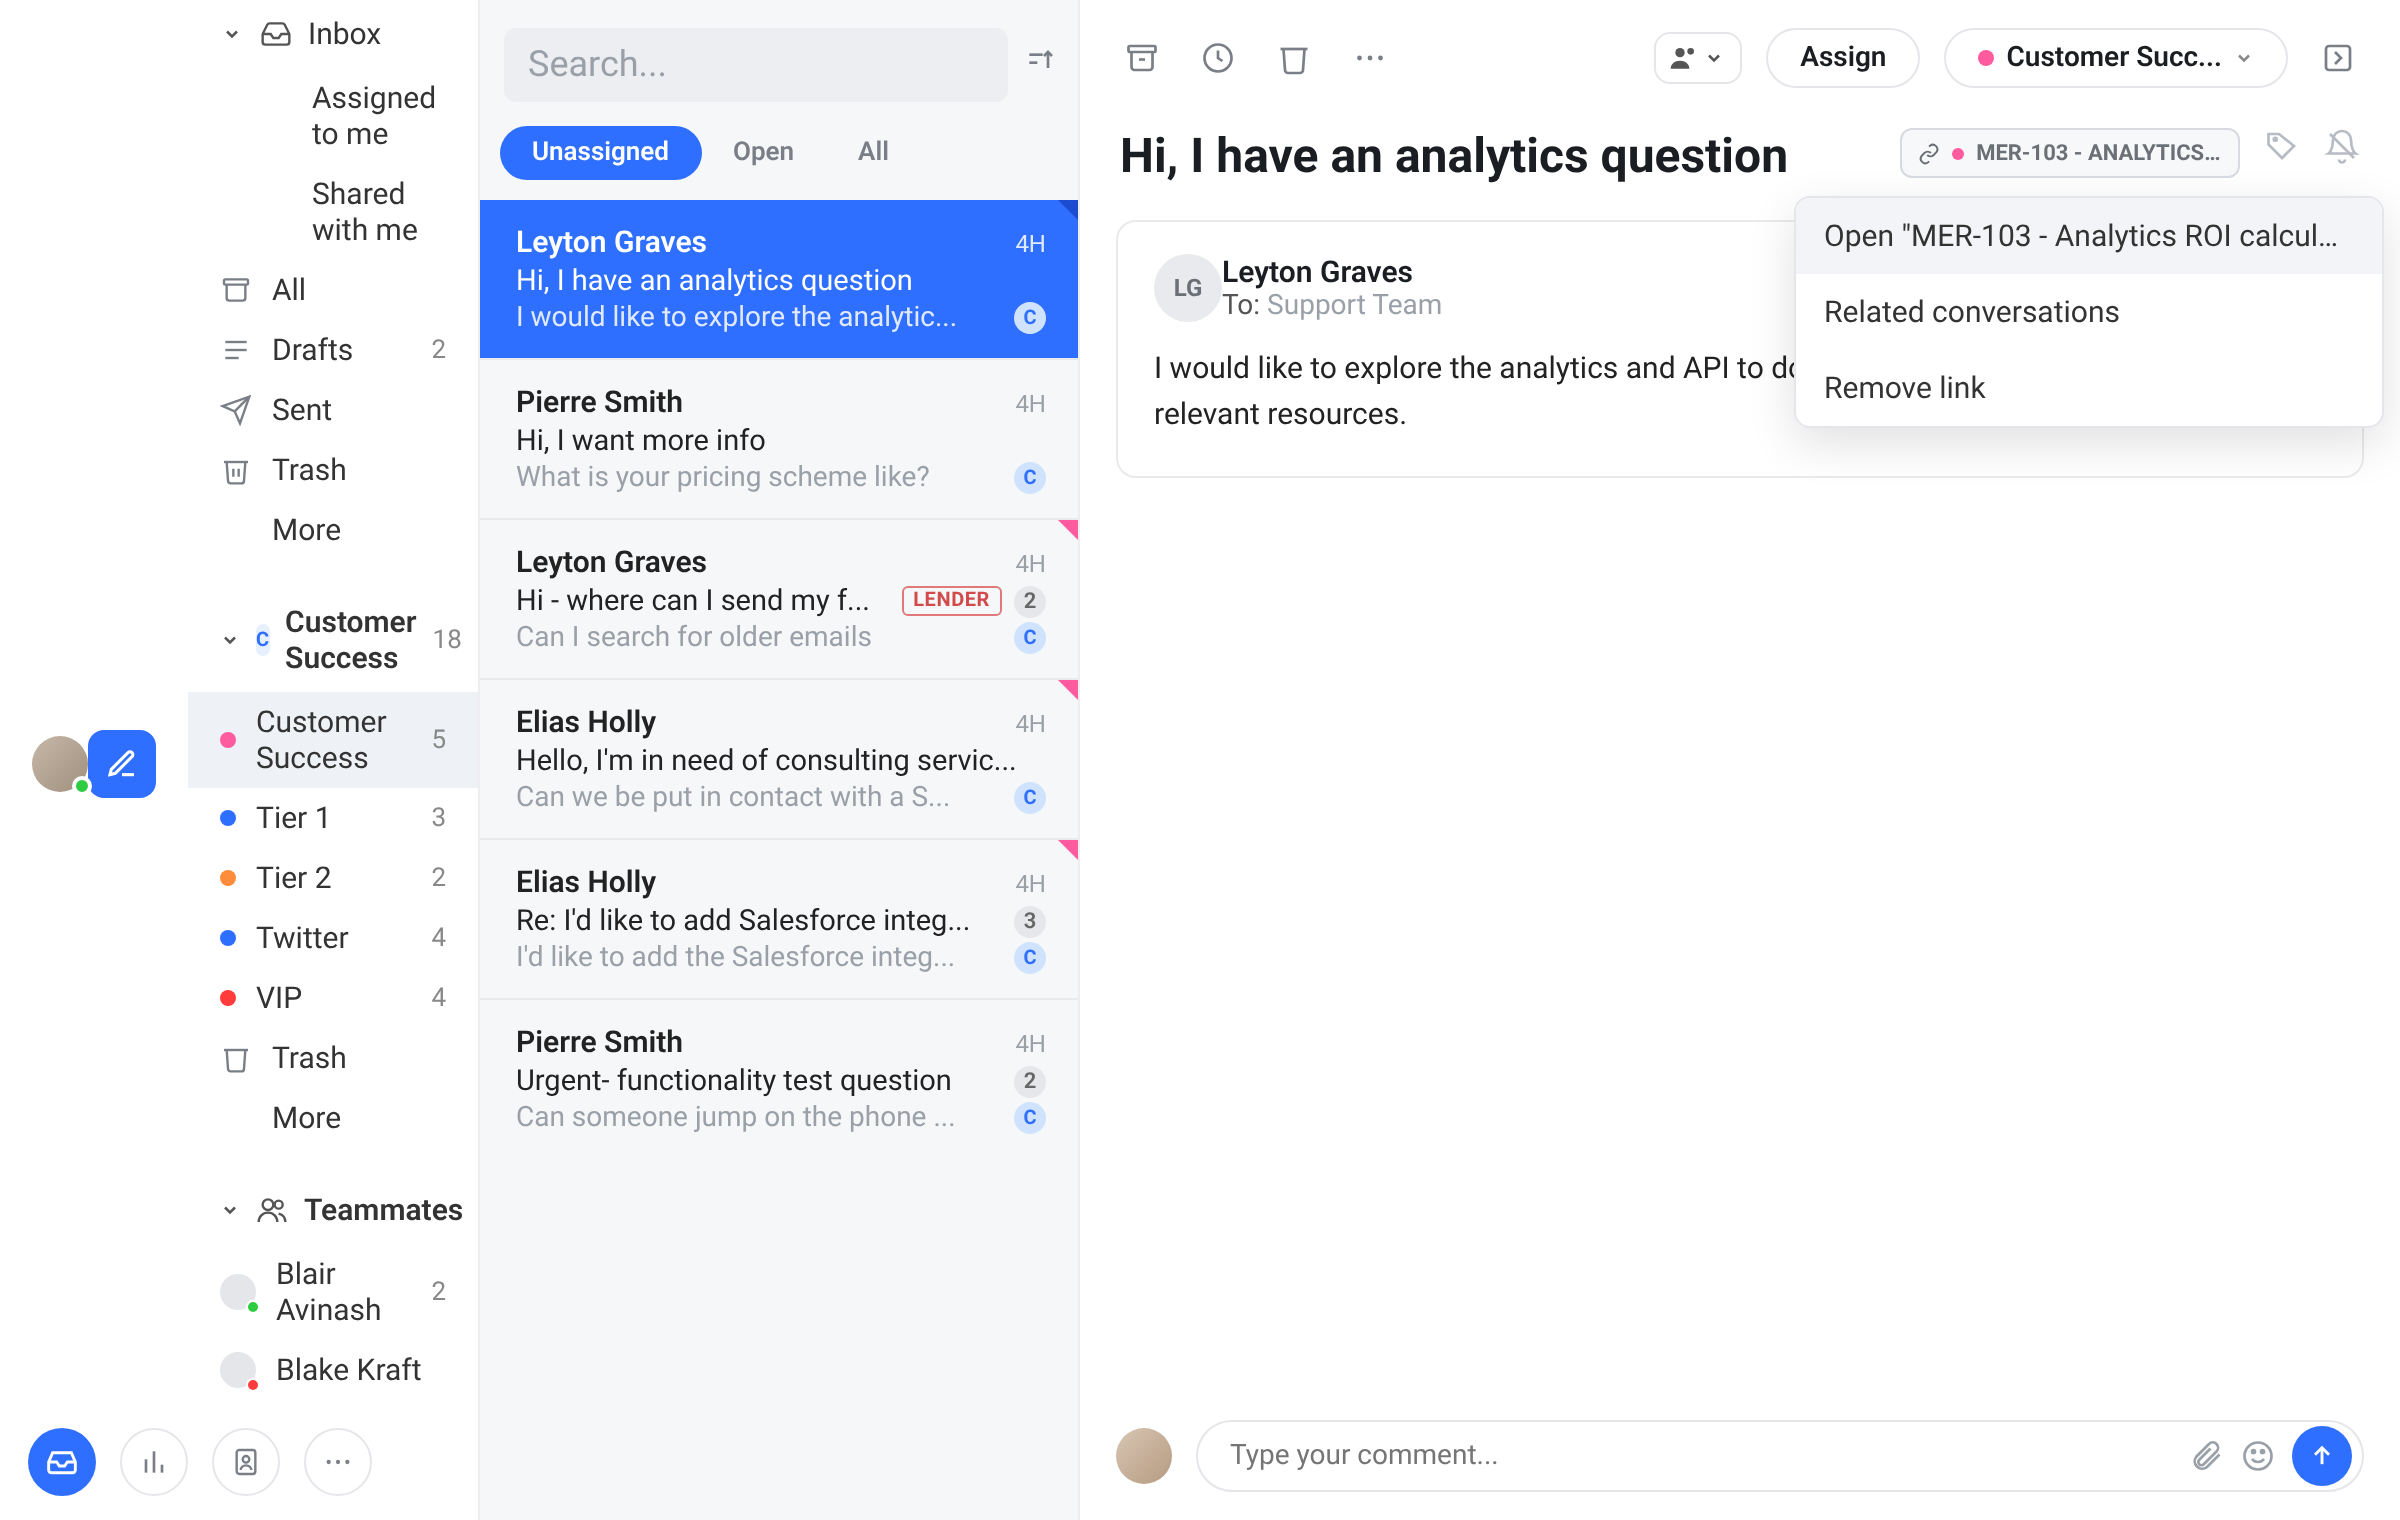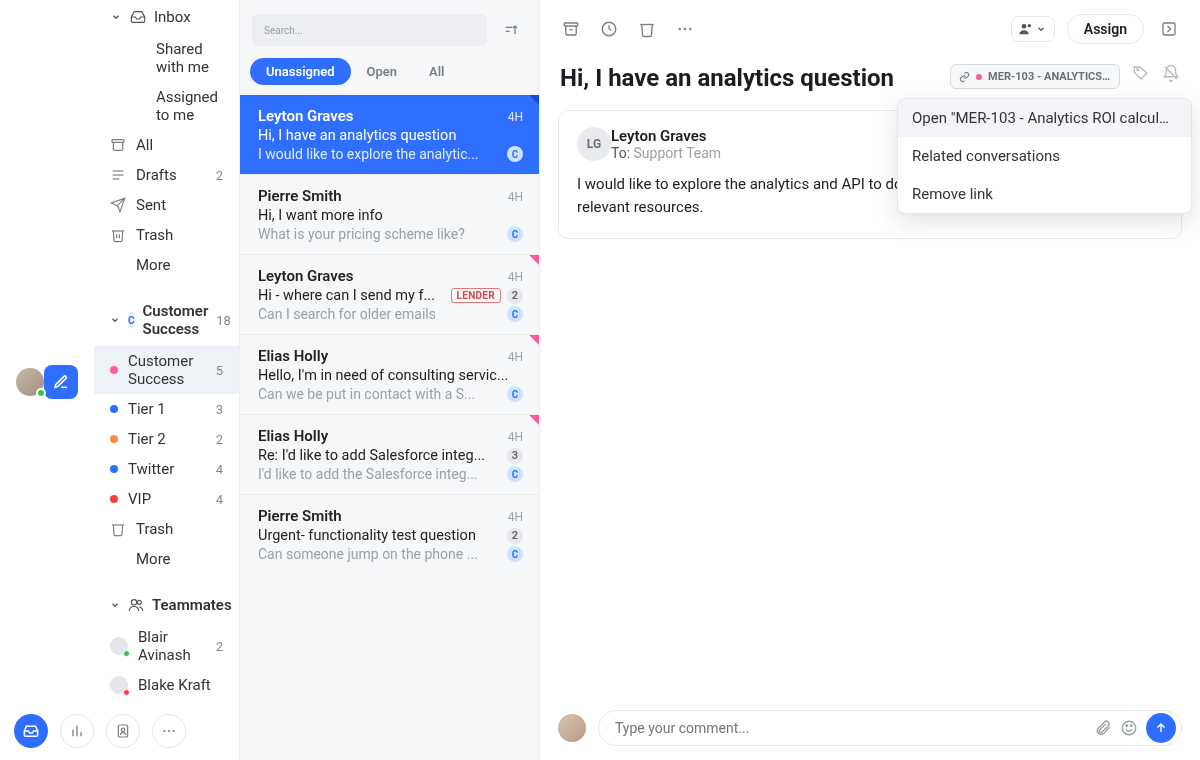--- a/index.html
+++ b/index.html
@@ -23,21 +23,21 @@
 .item .lbl{flex:1}
 .item .cnt{color:#888;font-size:13px}
 .item.active{background:#eef1f5}
 .dot{width:8px;height:8px;border-radius:50%;flex-shrink:0}
 .ico-spacer{width:16px}
 .bottom-bar{position:absolute;bottom:0;left:0;right:0;padding:12px 14px;display:flex;gap:12px;background:#fff}
 .bb-btn{width:34px;height:34px;border-radius:50%;border:1px solid #e4e6ea;background:#fff;display:flex;align-items:center;justify-content:center;color:#7a7f87;cursor:pointer}
 .bb-btn.primary{background:#2f6fff;color:#fff;border:none}
 .threadlist{width:300px;background:#f6f7f9;display:flex;flex-direction:column;border-right:1px solid #eee}
 .tl-search{padding:14px 12px 8px;display:flex;gap:8px}
-.search-input{flex:1;border:none;background:#edeef1;border-radius:6px;padding:8px 12px;font-size:10px;color:#333}
+.search-input{flex:1;border:none;background:#edeef1;border-radius:6px;padding:8px 12px;font-size:18px;color:#333}
 .search-input::placeholder{color:#9aa0a8}
 .sort-btn{width:32px;height:32px;display:flex;align-items:center;justify-content:center;color:#7a7f87;cursor:pointer}
 .tabs-row{display:flex;gap:0;padding:4px 10px 10px}
 .tab{padding:6px 16px;border-radius:16px;font-size:13px;font-weight:600;cursor:pointer;color:#7a7f87}
 .tab.active{background:#2f6fff;color:#fff}
 .thread{padding:12px 16px 12px 18px;border-top:1px solid #e9eaec;position:relative;cursor:pointer}
 .thread.first{border-top:none}
 .thread .row1{display:flex;justify-content:space-between;align-items:baseline}
 .thread .from{font-weight:600;font-size:15px;color:#222}
 .thread .time{font-size:12px;color:#9aa0a8}
@@ -117,25 +117,25 @@
         <span class="ico">
             <svg width="16" height="16" viewBox="0 0 24 24" fill="none" stroke="currentColor" stroke-width="1.8">
               <path d="M22 12h-6l-2 3h-4l-2-3H2"></path>
               <path d="M5.45 5.11 2 12v6a2 2 0 002 2h16a2 2 0 002-2v-6l-3.45-6.89A2 2 0 0016.76 4H7.24a2 2 0 00-1.79 1.11z"></path>
             </svg>
           </span>
         <span class="lbl">Inbox</span>
       </div>
       <div class="item">
         <span class="ico-spacer"></span>
-        <span class="lbl">Shared with me</span>
+        <span class="lbl">Assigned to me</span>
       </div>
       <div class="item">
         <span class="ico-spacer"></span>
-        <span class="lbl">Assigned to me</span>
+        <span class="lbl">Shared with me</span>
       </div>
       <div class="item" style="padding-left:16px">
         <span class="ico">
             <svg width="16" height="16" viewBox="0 0 24 24" fill="none" stroke="currentColor" stroke-width="1.8">
               <rect x="3" y="4" width="18" height="4" rx="1"></rect>
               <path d="M5 8v10a2 2 0 002 2h10a2 2 0 002-2V8"></path>
             </svg>
           </span>
         <span class="lbl">All</span>
       </div>
@@ -431,20 +431,27 @@
         <svg width="16" height="16" viewBox="0 0 24 24" fill="currentColor">
             <circle cx="9" cy="8" r="3.5"></circle>
             <path d="M2 20c0-3.5 3-6 7-6s7 2.5 7 6"></path>
             <circle cx="17" cy="7" r="2.5"></circle>
           </svg>
         <svg width="10" height="10" viewBox="0 0 24 24" fill="none" stroke="currentColor" stroke-width="3">
             <polyline points="6 9 12 15 18 9"></polyline>
           </svg>
       </div>
       <div class="pill-btn">Assign</div>
+      <div class="pill-btn cs-pill">
+        <span class="dot"></span>
+        <span>Customer Succ...</span>
+        <svg width="10" height="10" viewBox="0 0 24 24" fill="none" stroke="#888" stroke-width="3">
+            <polyline points="6 9 12 15 18 9"></polyline>
+          </svg>
+      </div>
       <div class="tool-ico expand-ico">
           <svg width="18" height="18" viewBox="0 0 24 24" fill="none" stroke="currentColor" stroke-width="1.8">
             <rect x="4" y="4" width="16" height="16" rx="2"></rect>
             <polyline points="10 8 14 12 10 16"></polyline>
           </svg>
         </div>
     </div>
 
     <div class="rd-head">
       <div class="rd-title">Hi, I have an analytics question</div>

